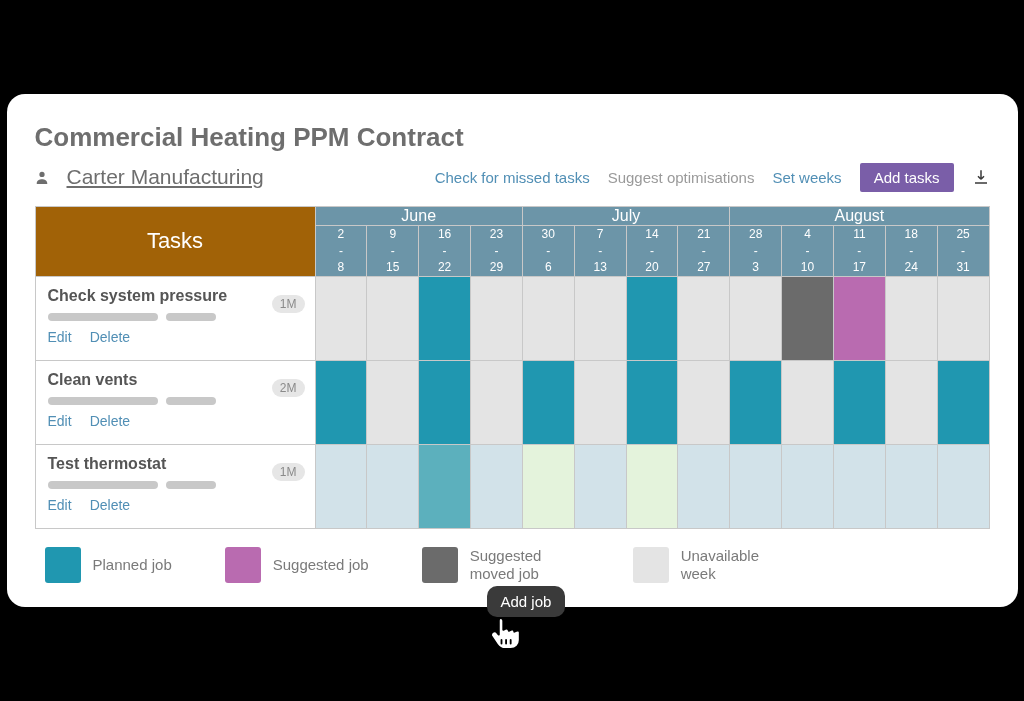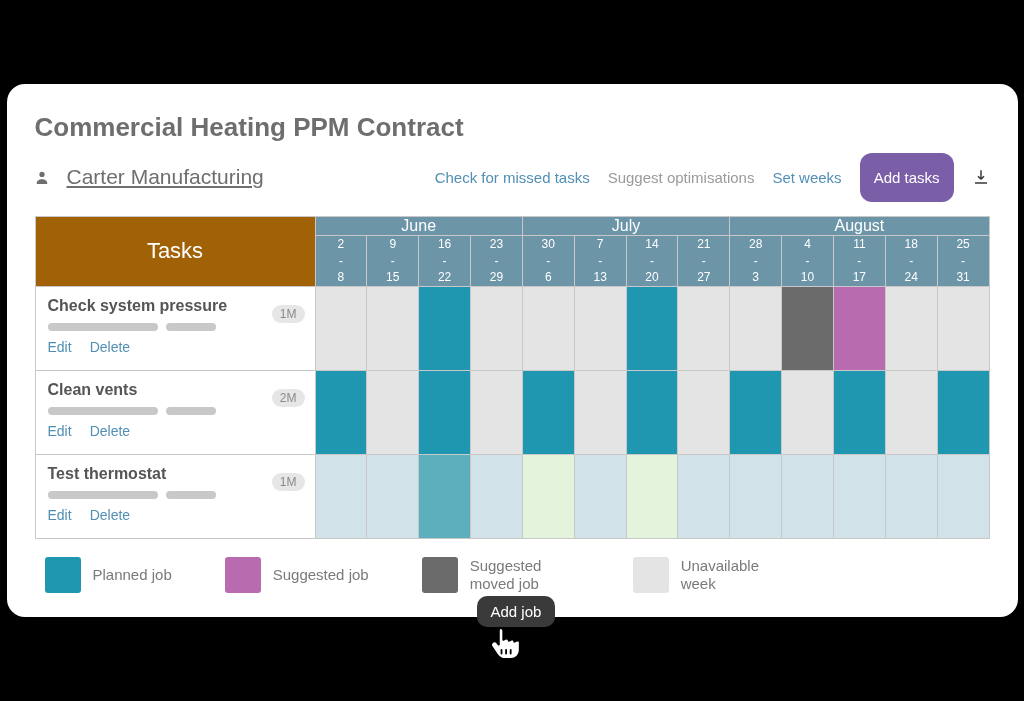--- a/index.html
+++ b/index.html
@@ -41,22 +41,22 @@
     flex: 0 0 auto;
     text-decoration: underline;
   }
   .client svg { width: 14px; height: 14px; fill: #6e6e6e; }
   .spacer { flex: 1; }
   .link { color: #518fb5; font-size: 15px; cursor: pointer; }
   .link.muted { color: #9a9a9a; }
   .btn-primary {
     background: #7a5ea8;
     color: #fff;
-    border-radius: 12px;
-    padding: 16px 14px;
+    border-radius: 2px;
+    padding: 6px 14px;
     font-size: 15px;
     cursor: pointer;
   }
   .dl-icon { width: 18px; height: 18px; cursor: pointer; }
   .dl-icon path { stroke: #3a3a3a; stroke-width: 2; fill: none; }
 
   .grid-wrap { position: relative; }
   table.plan {
     border-collapse: collapse;
     width: 100%;
@@ -130,21 +130,21 @@
   .c-blank   { background: #e4e4e4; }
   .c-planned { background: #2097b0; }
   .c-suggest { background: #b96bb0; }
   .c-moved   { background: #6b6b6b; }
   .c-pale    { background: #d2e2e9; }
   .c-green   { background: #e4f3dc; }
   .c-hover   { background: #5cb0bd; }
 
   .tooltip {
     position: absolute;
-    left: 442px;
+    left: 452px;
     top: 380px;
     background: #3a3a3a;
     color: #fff;
     font-size: 15px;
     padding: 7px 14px;
     border-radius: 10px;
     pointer-events: none;
     z-index: 5;
   }
   .cursor {

